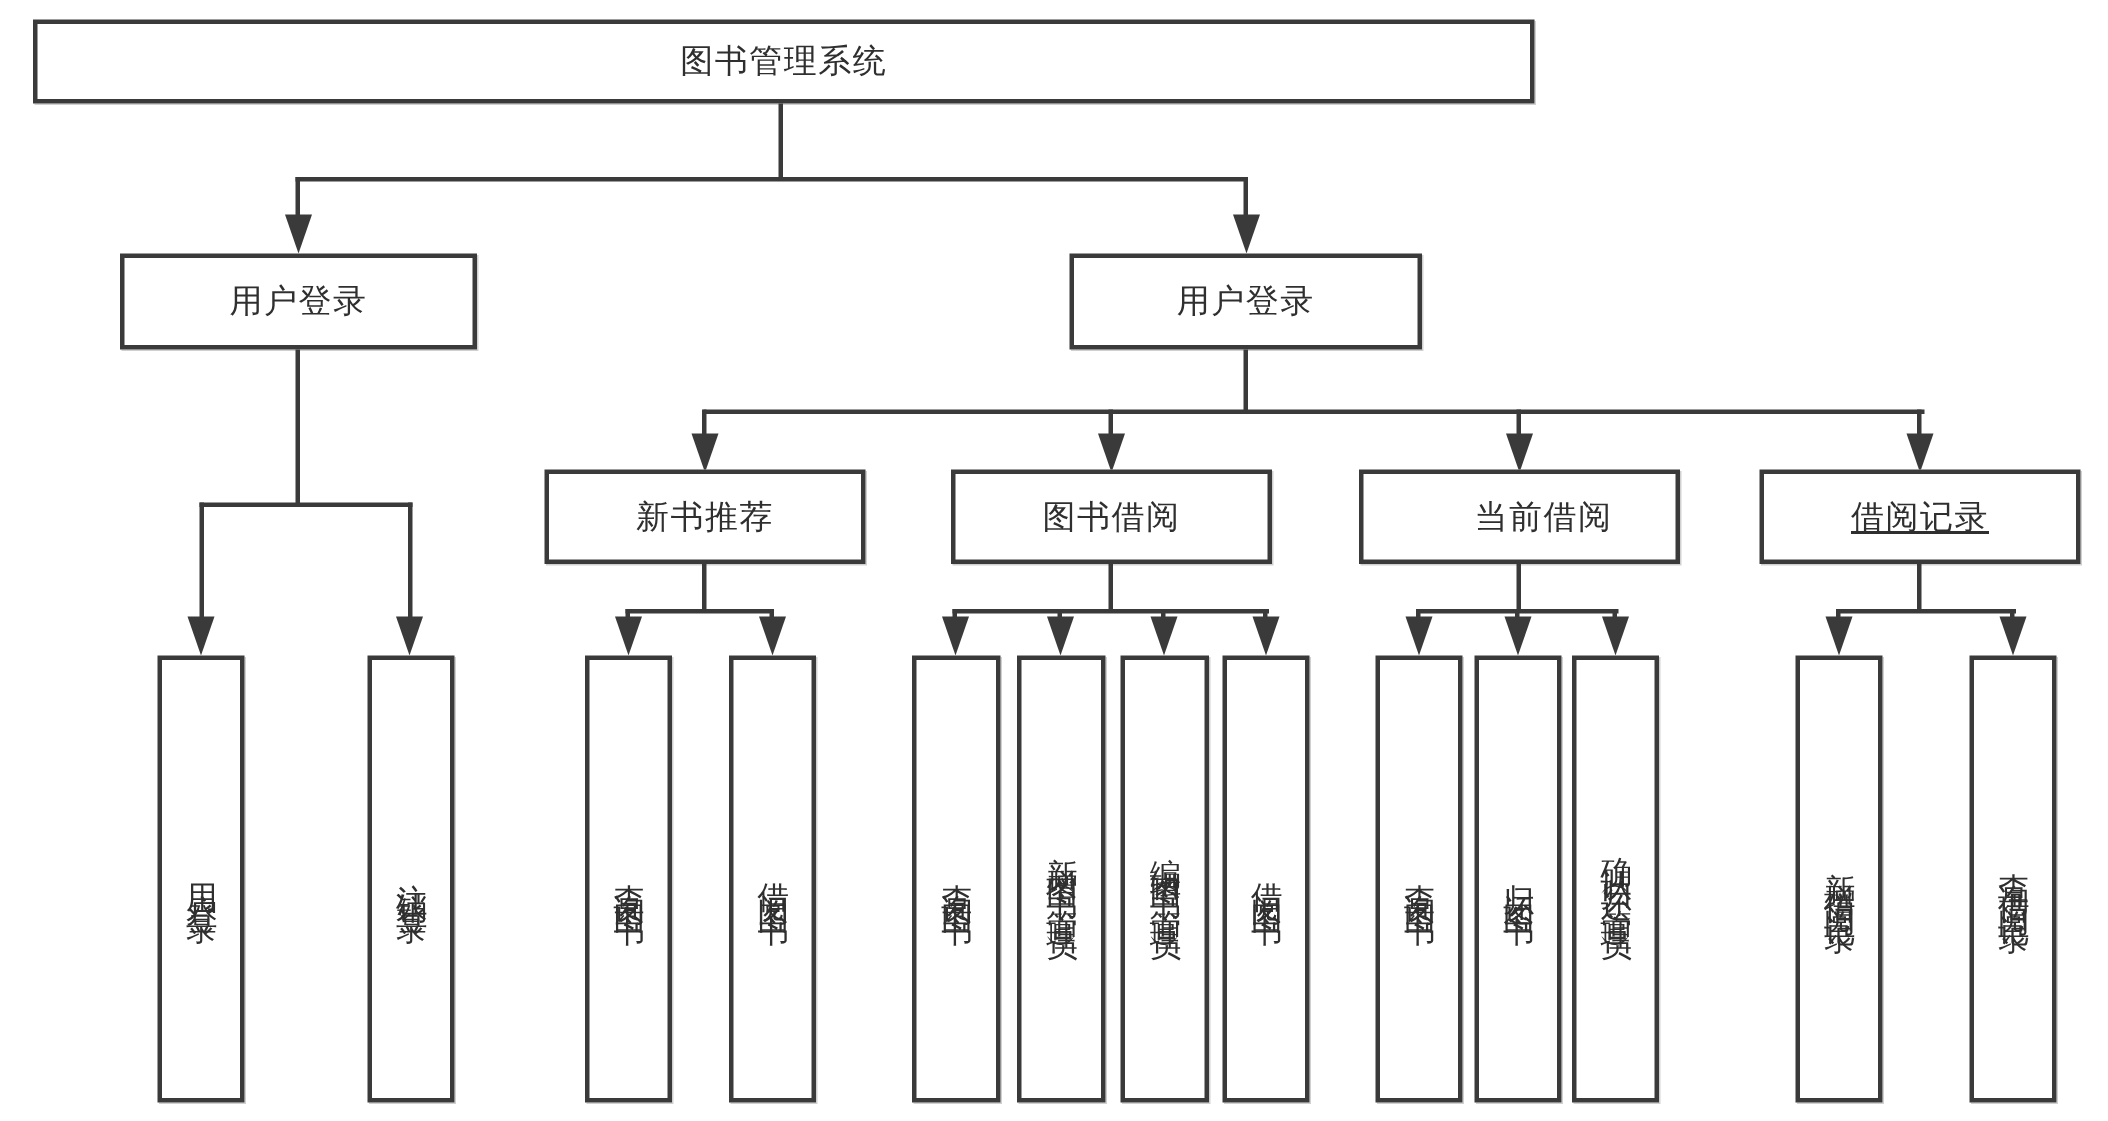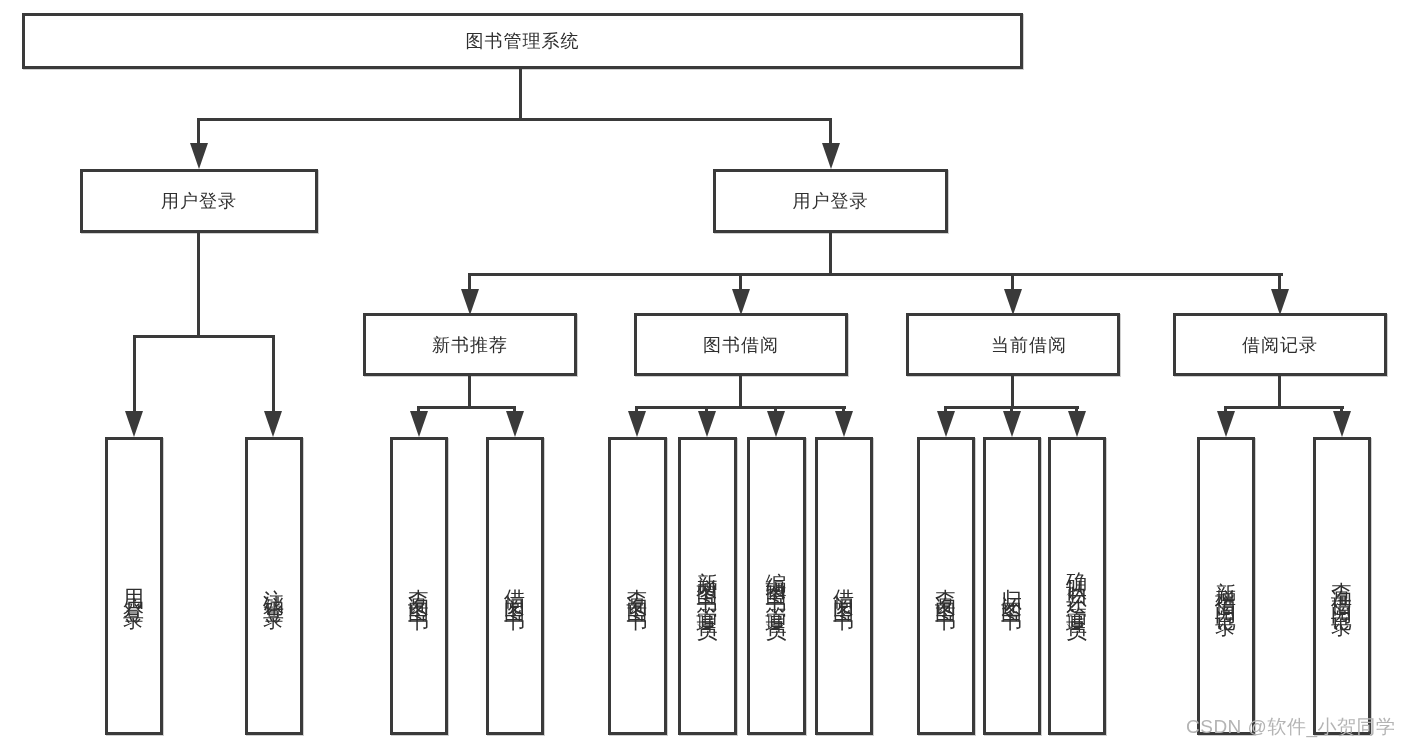--- a/index.html
+++ b/index.html
@@ -21,21 +21,21 @@
     box-sizing: border-box;
     border: 3px solid #3a3a3a;
     background: #ffffff;
     display: flex;
     align-items: center;
     justify-content: center;
     color: #2f2f2f;
     box-shadow: 1px 1px 0 rgba(120,120,120,0.35);
   }
   .node span {
-    font-size: 18px;
+    font-size: 22px;
     letter-spacing: 1px;
     white-space: nowrap;
   }
   .leaf span {
     writing-mode: vertical-rl;
     text-orientation: mixed;
     letter-spacing: 7px;
     line-height: 1;
     font-size: 21px;
   }
@@ -109,21 +109,21 @@
 
   <div class="node" style="left:634px; top:313px; width:214px; height:63px;">
     <span>图书借阅</span>
   </div>
   <div class="node" style="left:363px; top:313px; width:214px; height:63px;">
     <span>新书推荐</span>
   </div>
   <div class="node" style="left:906px; top:313px; width:214px; height:63px;padding-left:32px;">
     <span>当前借阅</span>
   </div>
-  <div class="node" style="left:1173px; top:313px; width:214px; height:63px;">
+  <div class="node" style="left:1173px; top:313px; width:214px; height:63px;text-decoration:underline;">
     <span>借阅记录</span>
   </div>
 
   <div class="vline" style="left:468px; top:375px; height:33px;"></div>
   <div class="hline" style="left:417px; top:406px; width:99px;"></div>
   <div class="vline" style="left:417px; top:406px; height:9px;"></div>
   <div class="arrow" style="left:410px; top:411px;"></div>
   <div class="vline" style="left:513px; top:406px; height:9px;"></div>
   <div class="arrow" style="left:506px; top:411px;"></div>
 
@@ -187,15 +187,14 @@
   <div class="node leaf" style="left:1048px; top:437px; width:58px; height:298px;">
     <span>确认归还（管理员）</span>
   </div>
   <div class="node leaf" style="left:1197px; top:437px; width:58px; height:298px;">
     <span>新增借阅记录</span>
   </div>
   <div class="node leaf" style="left:1313px; top:437px; width:58px; height:298px;">
     <span>查询借阅记录</span>
   </div>
 
-  <div class="watermark">CSDN @软件_小贺同学</div>
 
 </div>
 
 </body></html>

